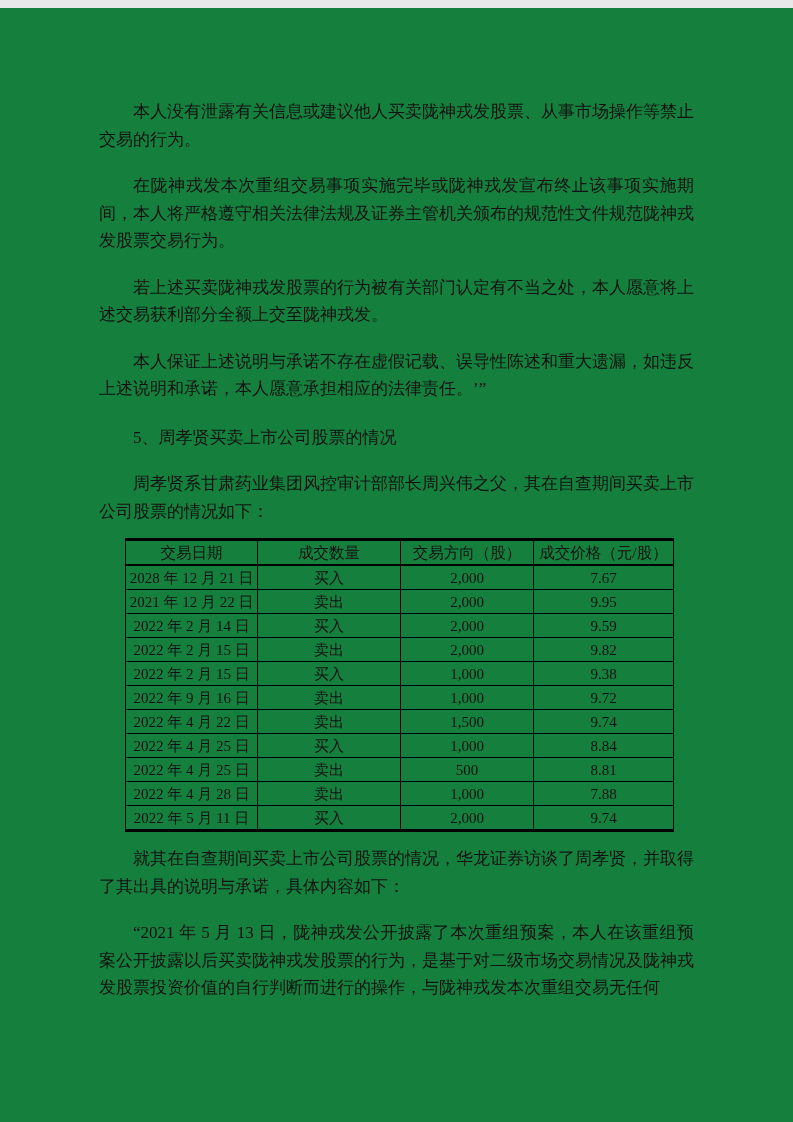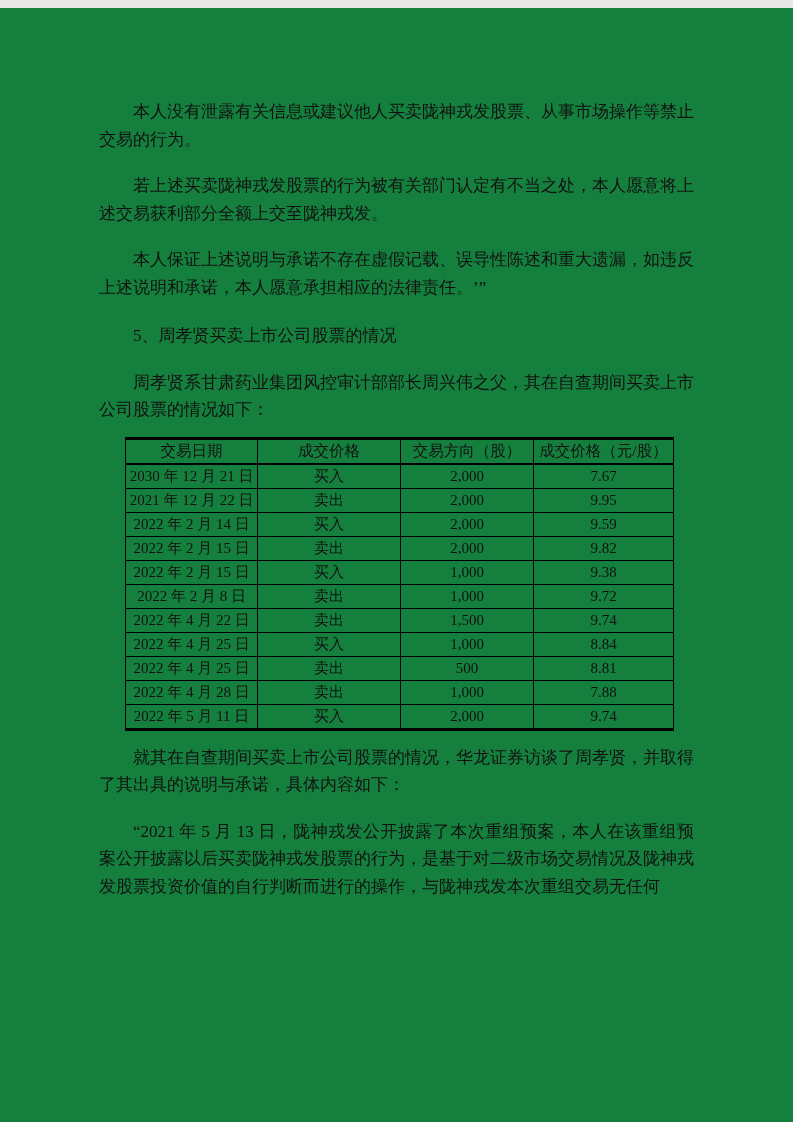--- a/index.html
+++ b/index.html
@@ -79,46 +79,47 @@
   }
 </style>
 </head>
 <body>
 
 <div class="page">
   <div class="content">
 
     <div>
         <p class="body-para">本人没有泄露有关信息或建议他人买卖陇神戎发股票、从事市场操作等禁止交易的行为。</p>
+        <p class="body-para">在陇神戎发本次重组交易事项实施完毕或陇神戎发宣布终止该事项实施期间，本人将严格遵守相关法律法规及证券主管机关颁布的规范性文件规范陇神戎发股票交易行为。</p>
         <p class="body-para">若上述买卖陇神戎发股票的行为被有关部门认定有不当之处，本人愿意将上述交易获利部分全额上交至陇神戎发。</p>
         <p class="body-para">本人保证上述说明与承诺不存在虚假记载、误导性陈述和重大遗漏，如违反上述说明和承诺，本人愿意承担相应的法律责任。’”</p>
       </div>
 
     <p class="section-heading">5、周孝贤买卖上市公司股票的情况</p>
 
     <p class="body-para">周孝贤系甘肃药业集团风控审计部部长周兴伟之父，其在自查期间买卖上市公司股票的情况如下：</p>
 
     <table class="trades">
       <colgroup>
         <col class="c1">
           <col class="c2">
           <col class="c3">
           <col class="c4">
       </colgroup>
       <thead>
         <tr>
             <th>交易日期</th>
-            <th>成交价格</th>
+            <th>成交数量</th>
             <th>交易方向（股）</th>
             <th>成交价格（元/股）</th>
           </tr>
       </thead>
       <tbody>
           <tr>
-            <td>2030 年 12 月 21 日</td>
+            <td>2028 年 12 月 21 日</td>
             <td>买入</td>
             <td>2,000</td>
             <td>7.67</td>
           </tr>
           <tr>
             <td>2021 年 12 月 22 日</td>
             <td>卖出</td>
             <td>2,000</td>
             <td>9.95</td>
           </tr>
@@ -134,21 +135,21 @@
             <td>2,000</td>
             <td>9.82</td>
           </tr>
           <tr>
             <td>2022 年 2 月 15 日</td>
             <td>买入</td>
             <td>1,000</td>
             <td>9.38</td>
           </tr>
           <tr>
-            <td>2022 年 2 月 8 日</td>
+            <td>2022 年 9 月 16 日</td>
             <td>卖出</td>
             <td>1,000</td>
             <td>9.72</td>
           </tr>
           <tr>
             <td>2022 年 4 月 22 日</td>
             <td>卖出</td>
             <td>1,500</td>
             <td>9.74</td>
           </tr>

